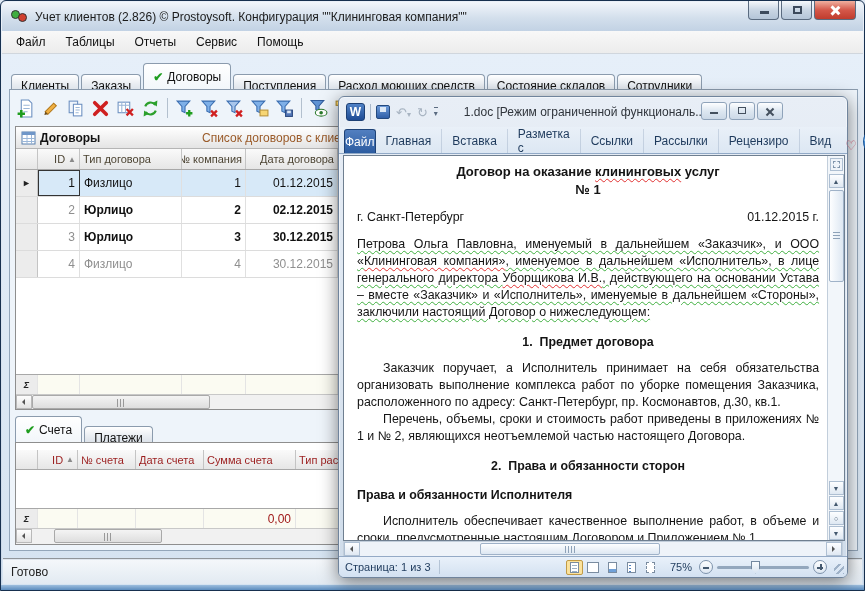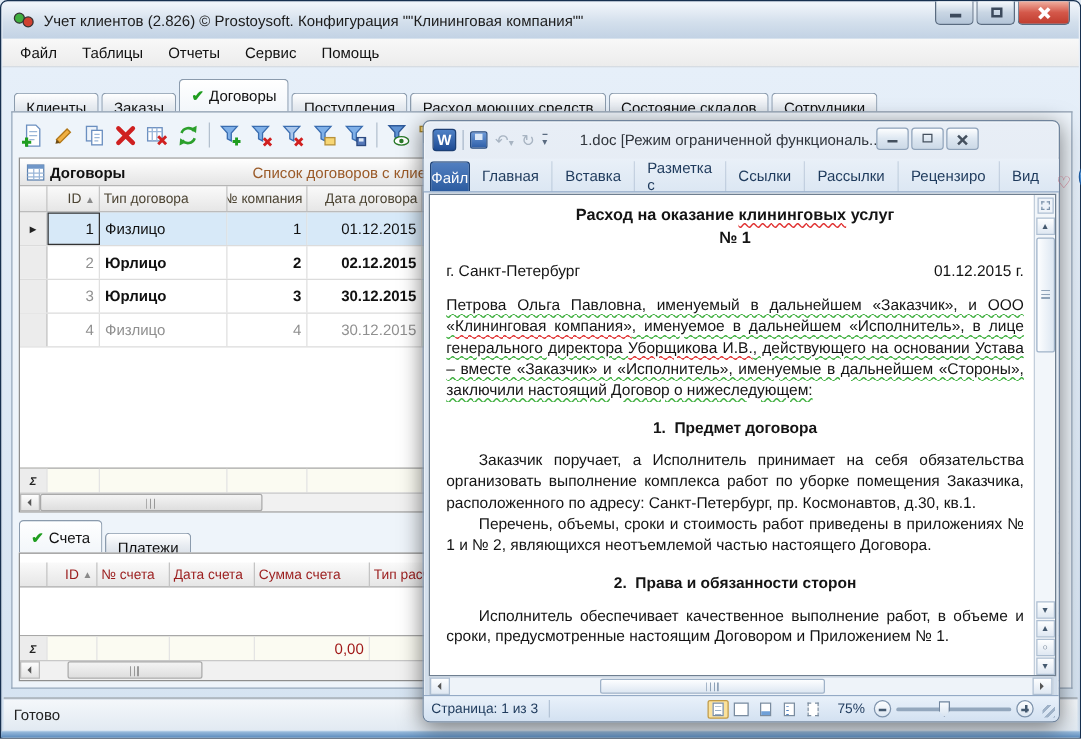--- a/index.html
+++ b/index.html
@@ -451,31 +451,32 @@
       <div class="rtab">Ссылки</div>
       <div class="rtab">Рассылки</div>
       <div class="rtab">Рецензиро</div>
       <div class="rtab" style="border-right:none">Вид</div>
       <span class="heart">♡</span>
       <span class="whelp">?</span>
     </div>
 
     <div class="docarea">
       <div class="docpage">
-        <div class="dt1"><span>Расход на оказание </span><span class="sp-r">клининговых</span><span> услуг</span></div>
+        <div class="dt1"><span>Договор на оказание </span><span class="sp-r">клининговых</span><span> услуг</span></div>
         <div class="dt2">№ 1</div>
         <div class="cityrow">
           <span>г. Санкт-Петербург</span>
           <span>01.12.2015 г.</span>
         </div>
         <div class="para"><span class="sp-g">Петрова Ольга Павловна, именуемый в дальнейшем «Заказчик»,  и ООО «</span><span class="sp-r">Клининговая компания»</span><span class="sp-g">, именуемое в дальнейшем «Исполнитель», в лице генерального директора </span><span class="sp-r">Уборщикова И.В.</span><span class="sp-g">, действующего на основании Устава – вместе «Заказчик» и «Исполнитель», именуемые в дальнейшем «Стороны», заключили настоящий Договор о нижеследующем:</span></div>
         <div class="dh">1.&nbsp;&nbsp;Предмет договора</div>
         <div class="para ind">Заказчик поручает, а Исполнитель принимает на себя обязательства организовать выполнение комплекса работ по уборке помещения Заказчика, расположенного по адресу: Санкт-Петербург, пр. Космонавтов, д.30, кв.1.</div>
         <div class="para ind" style="margin-top:0">Перечень, объемы, сроки и стоимость работ приведены в приложениях № 1 и № 2, являющихся неотъемлемой частью настоящего Договора.</div>
         <div class="dh">2.&nbsp;&nbsp;Права и обязанности сторон</div>
+        <div class="dsub">Права и обязанности Исполнителя</div>
         <div class="para ind">Исполнитель обеспечивает качественное выполнение работ, в объеме и сроки, предусмотренные настоящим Договором и Приложением № 1.</div>
 
       </div>
       <div class="vscroll">
         <span class="rulerbox"></span>
         <span class="vbtn">▲</span>
         <span class="vthumb"></span>
         <span class="vfill"></span>
         <span class="vbtn">▼</span>
         <span class="vbtn">▲</span>

